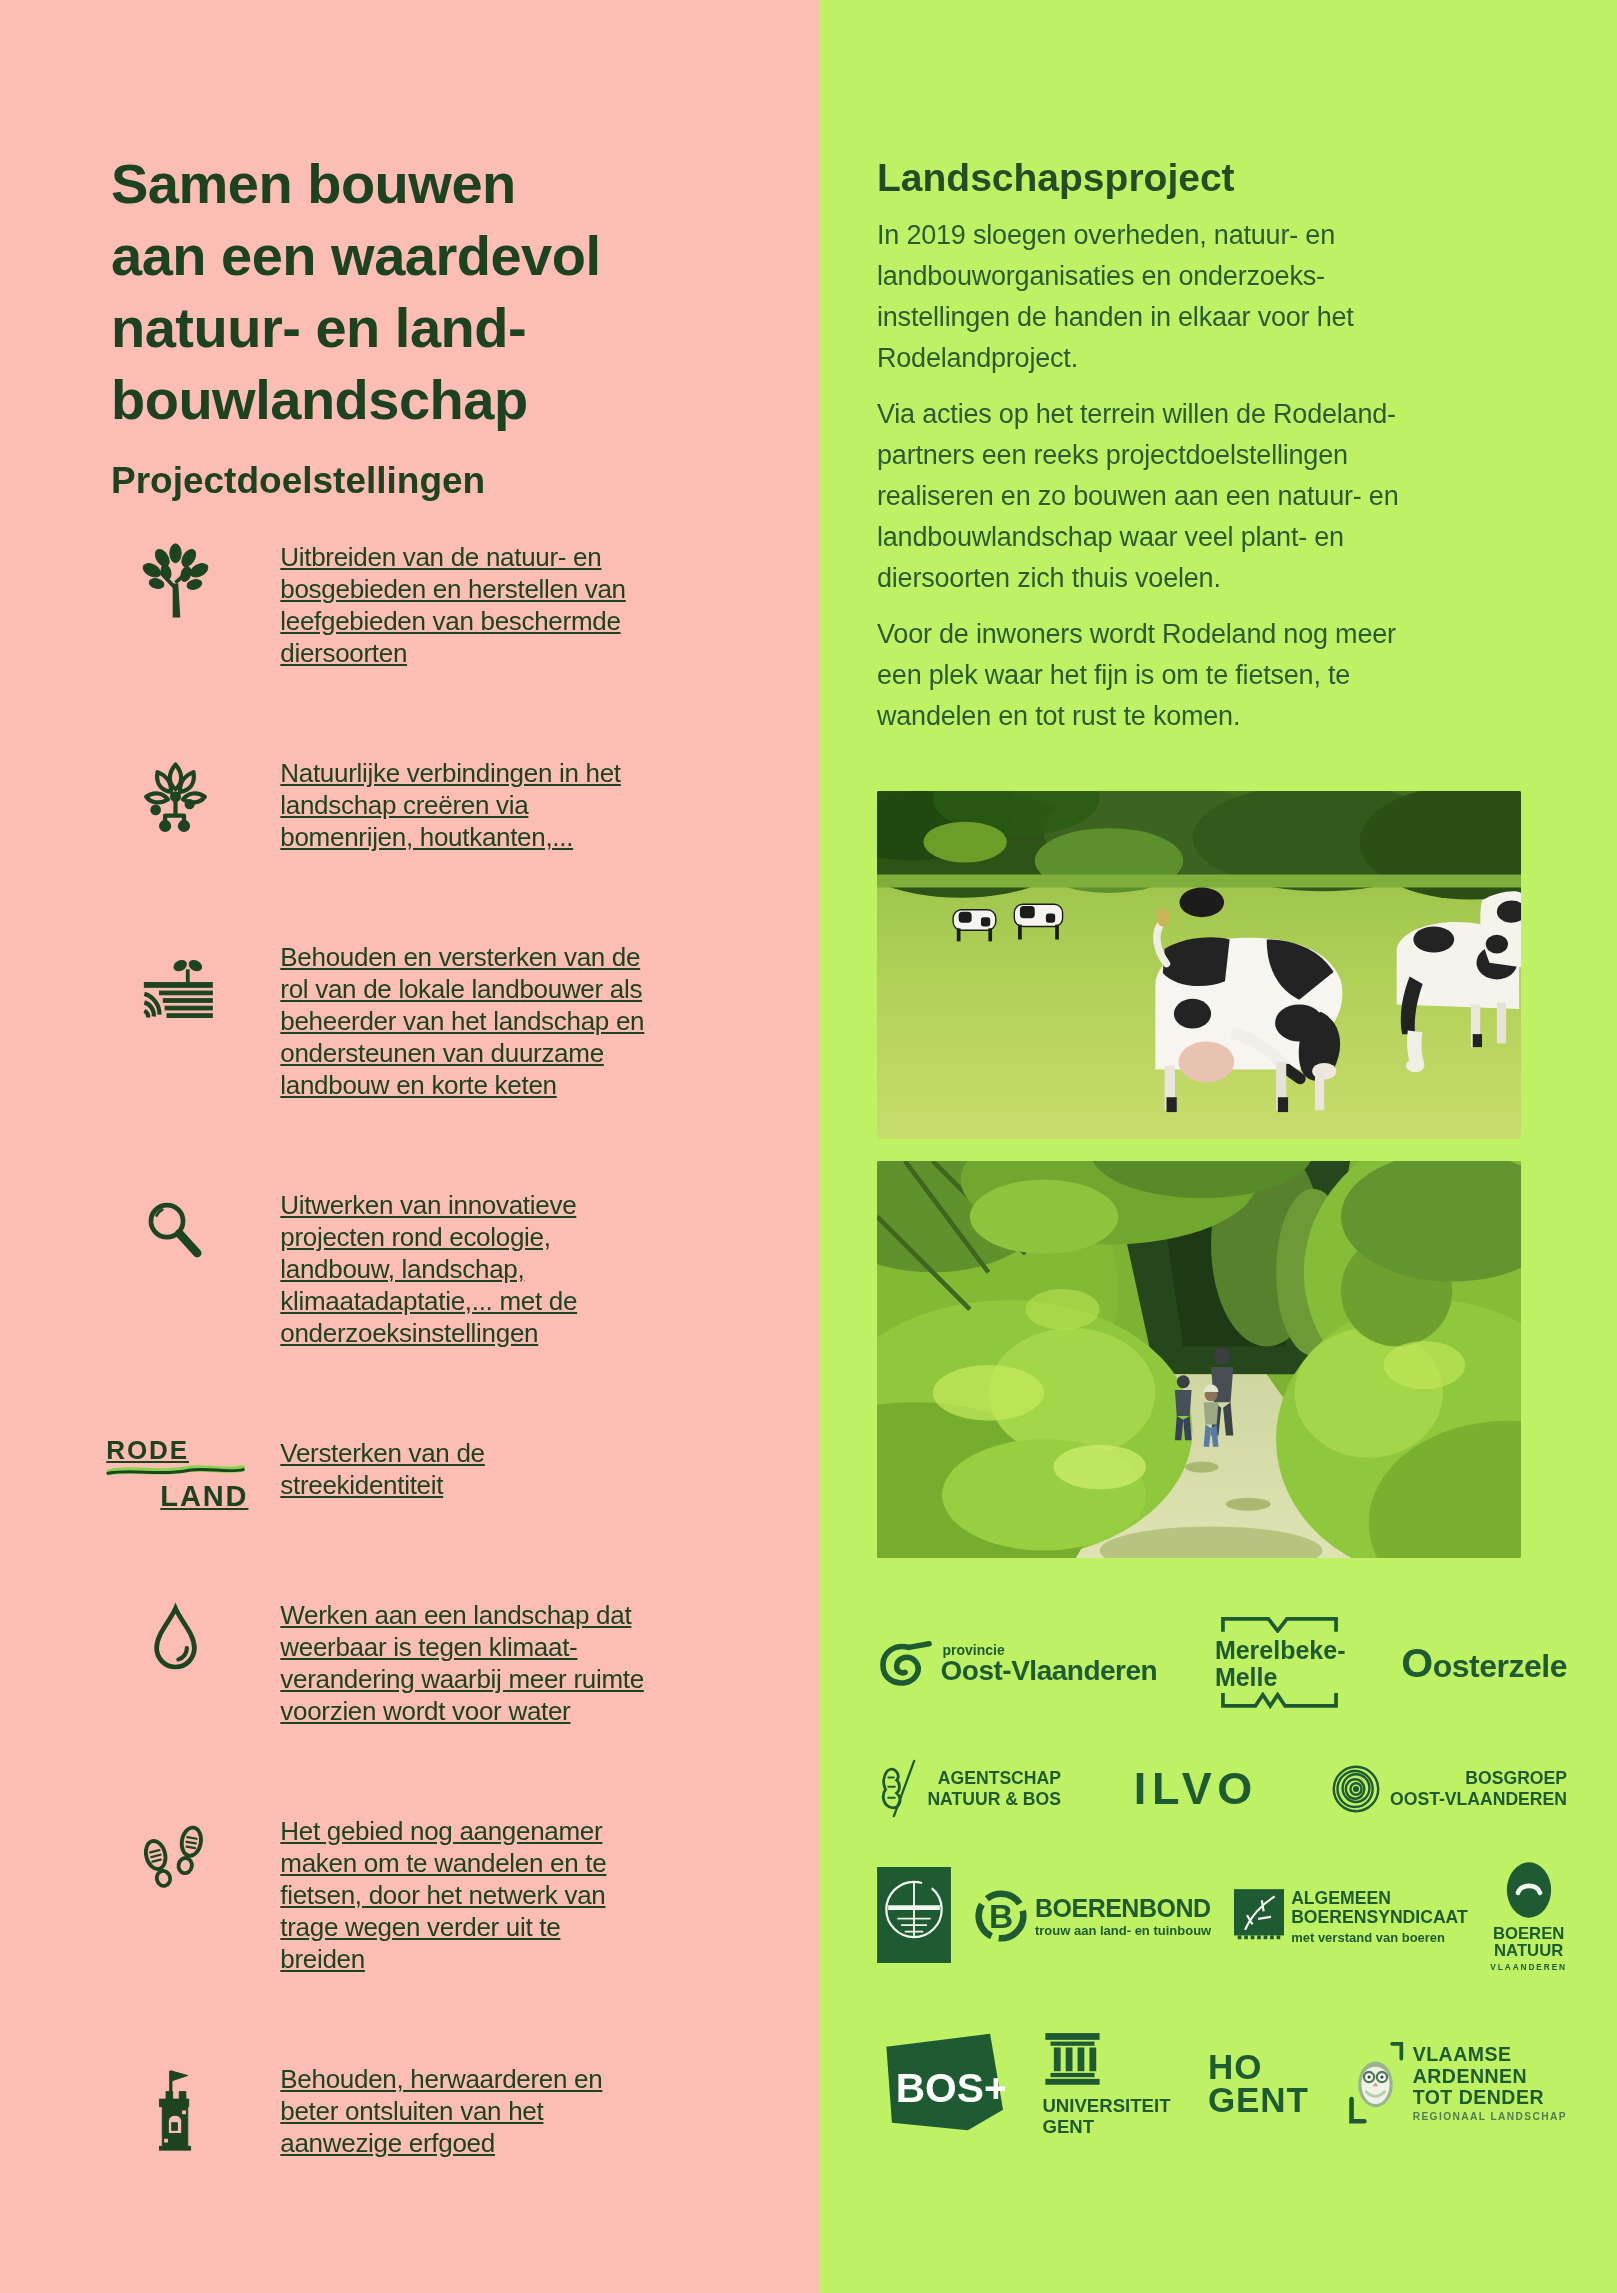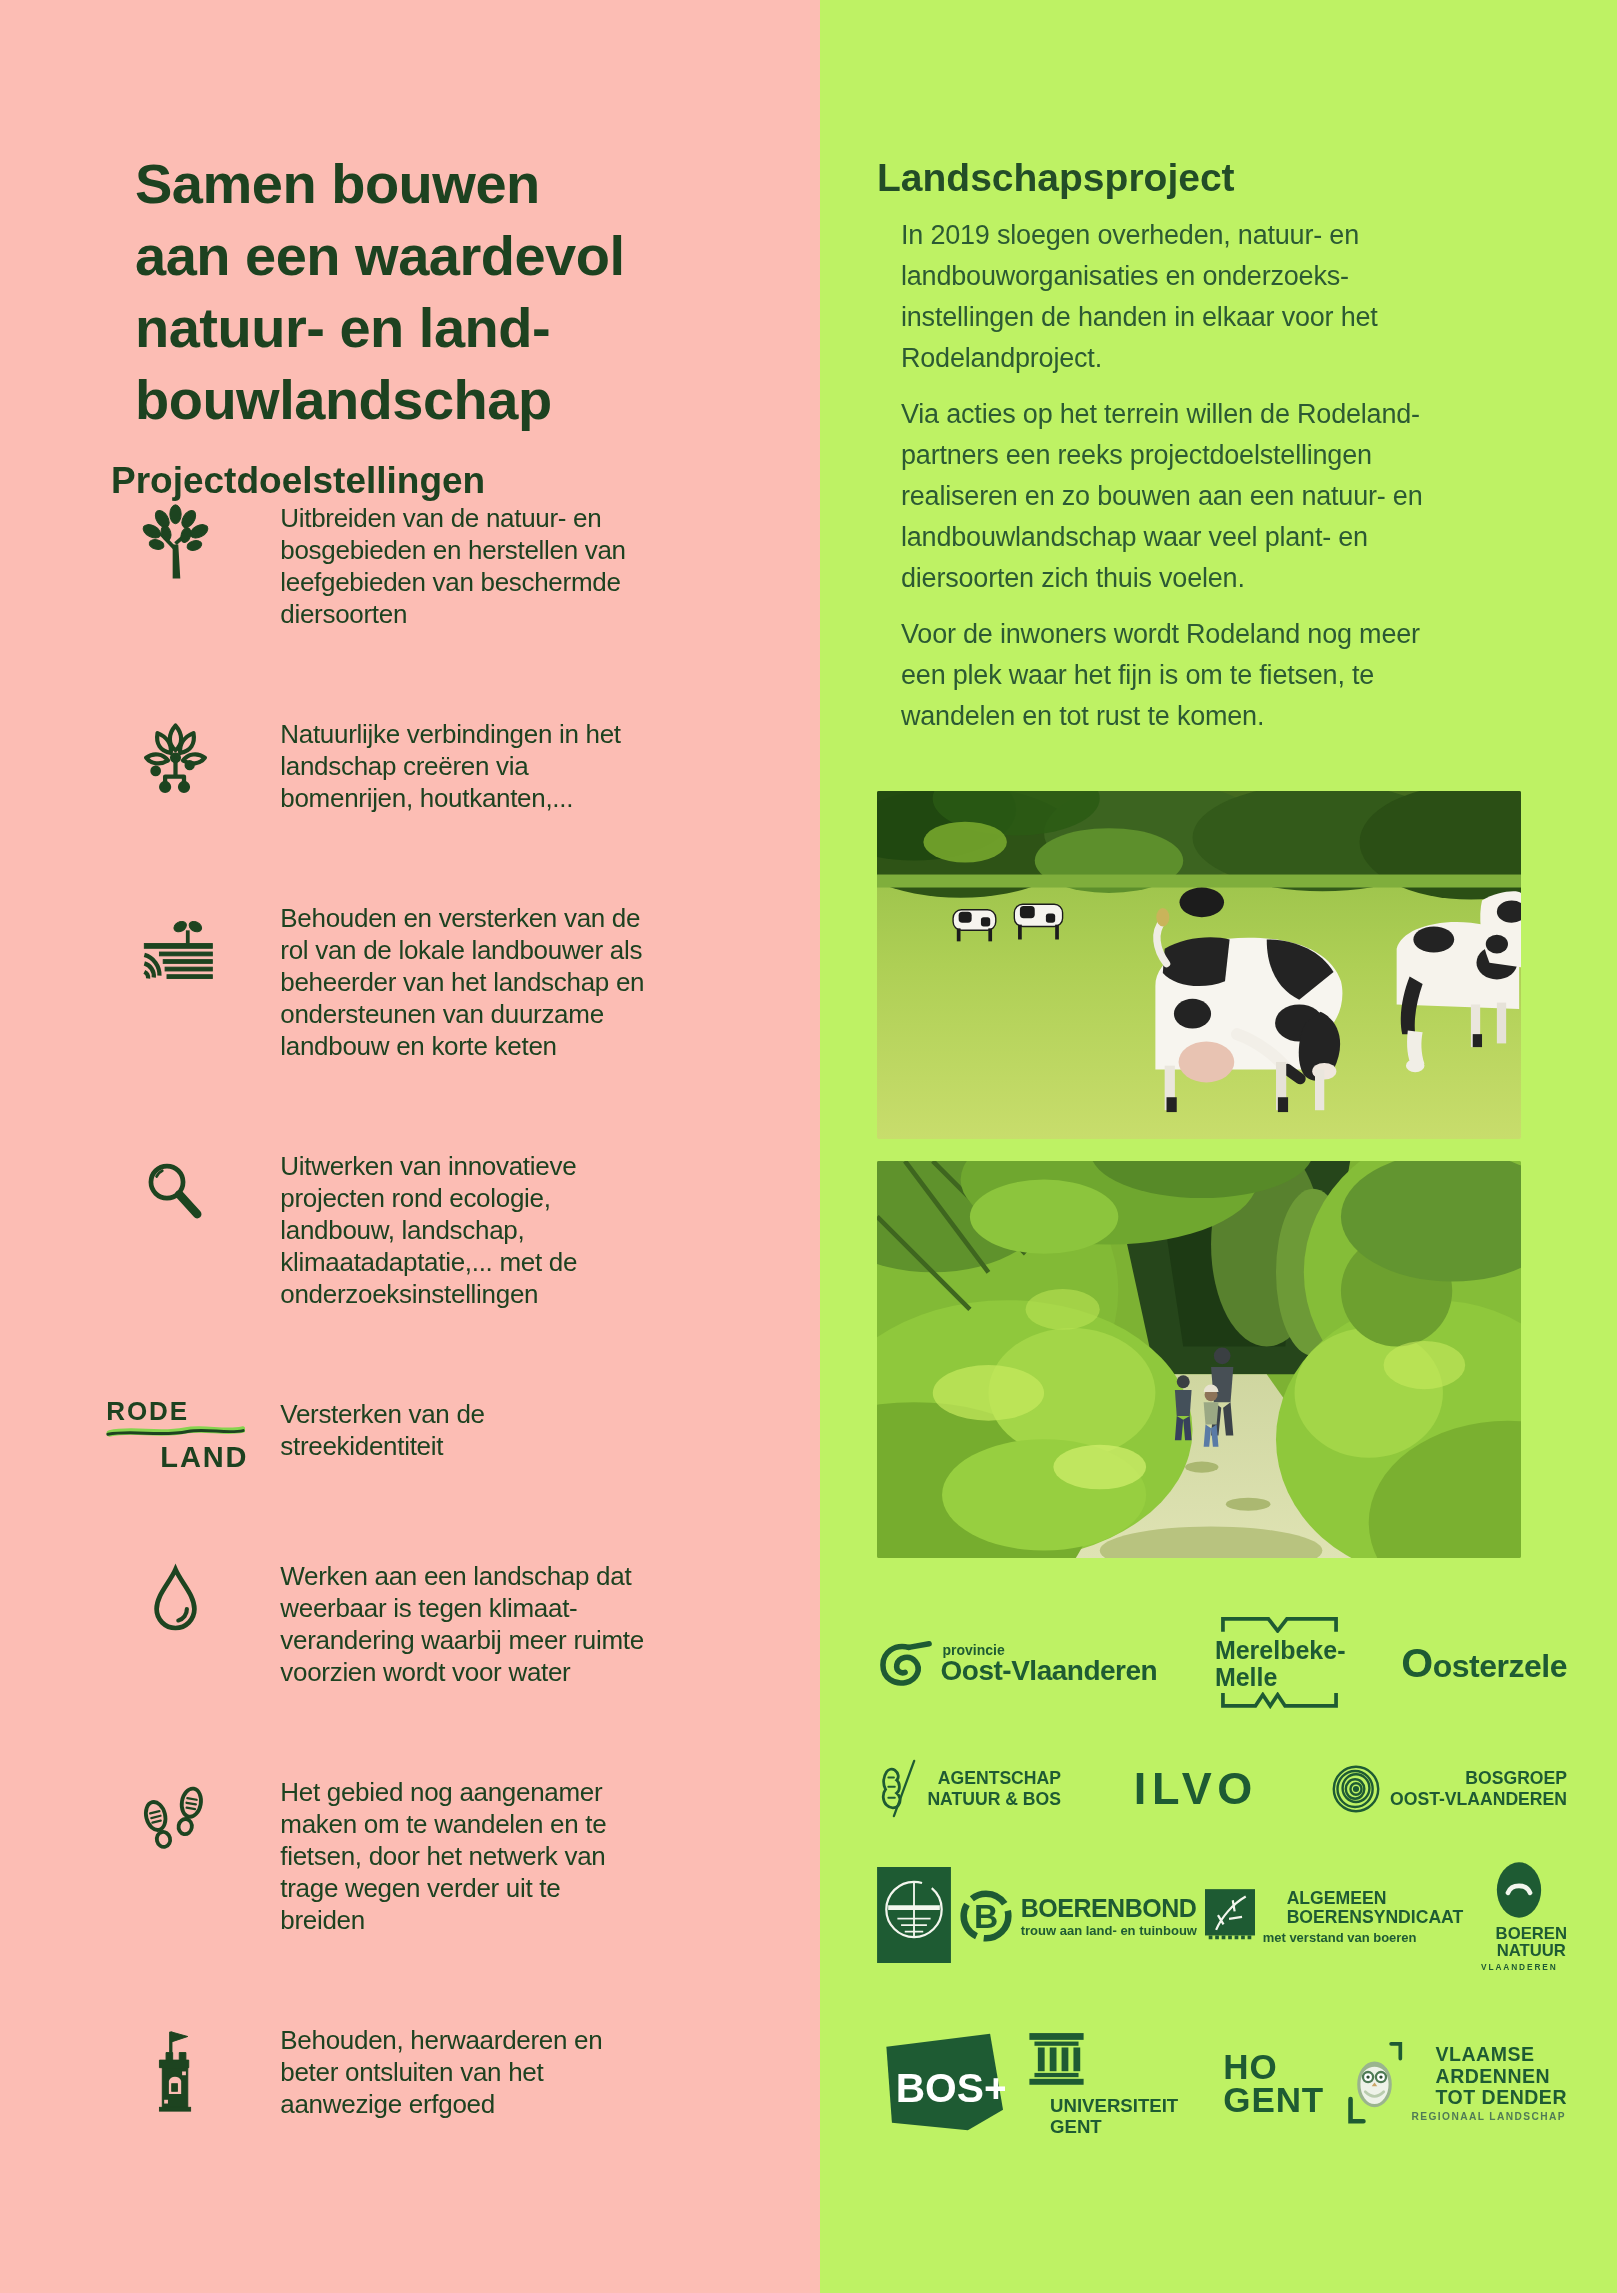--- a/index.html
+++ b/index.html
@@ -11,29 +11,29 @@
   }
   html,body{margin:0;padding:0;background:#ffffff;}
   .page{
     position:relative;width:1618px;height:2294px;background:#ffffff;overflow:hidden;
     font-family:"Liberation Sans","DejaVu Sans",sans-serif;color:var(--ink);
   }
   .left-panel{
     position:absolute;left:0;top:0;width:820px;height:2294px;background:var(--pink);
     box-sizing:border-box;padding:148px 0 0 111px;
   }
-  .preline{white-space:pre-line;margin-left:24px;}
+  .preline{white-space:pre-line;}
   .page-title{
     font-size:56px;line-height:72px;font-weight:600;letter-spacing:-0.5px;color:var(--ink);
     width:649px;
   }
   .section-subtitle{
     margin-top:24px;font-size:37px;font-weight:600;color:var(--ink);
   }
-  .goals{}
+  .goals{margin-top:39px;text-decoration:underline;}
   .goal-row{display:flex;align-items:flex-start;margin-bottom:88px;padding-left:9.3px;}
   .goal-icon{width:111px;display:flex;justify-content:center;flex:none;padding-top:0;}
   .goal-text{
     width:408px;margin-left:49px;font-size:26px;line-height:32px;letter-spacing:-0.3px;
     color:var(--ink);
   }
   
   .rodeland{width:139px;line-height:1;}
   .rodeland .rode{font-size:26px;font-weight:bold;letter-spacing:1.9px;color:var(--ink);}
   .rodeland .land{font-size:29px;font-weight:bold;letter-spacing:1.9px;color:var(--ink);margin-left:54px;margin-top:1.9px;}

